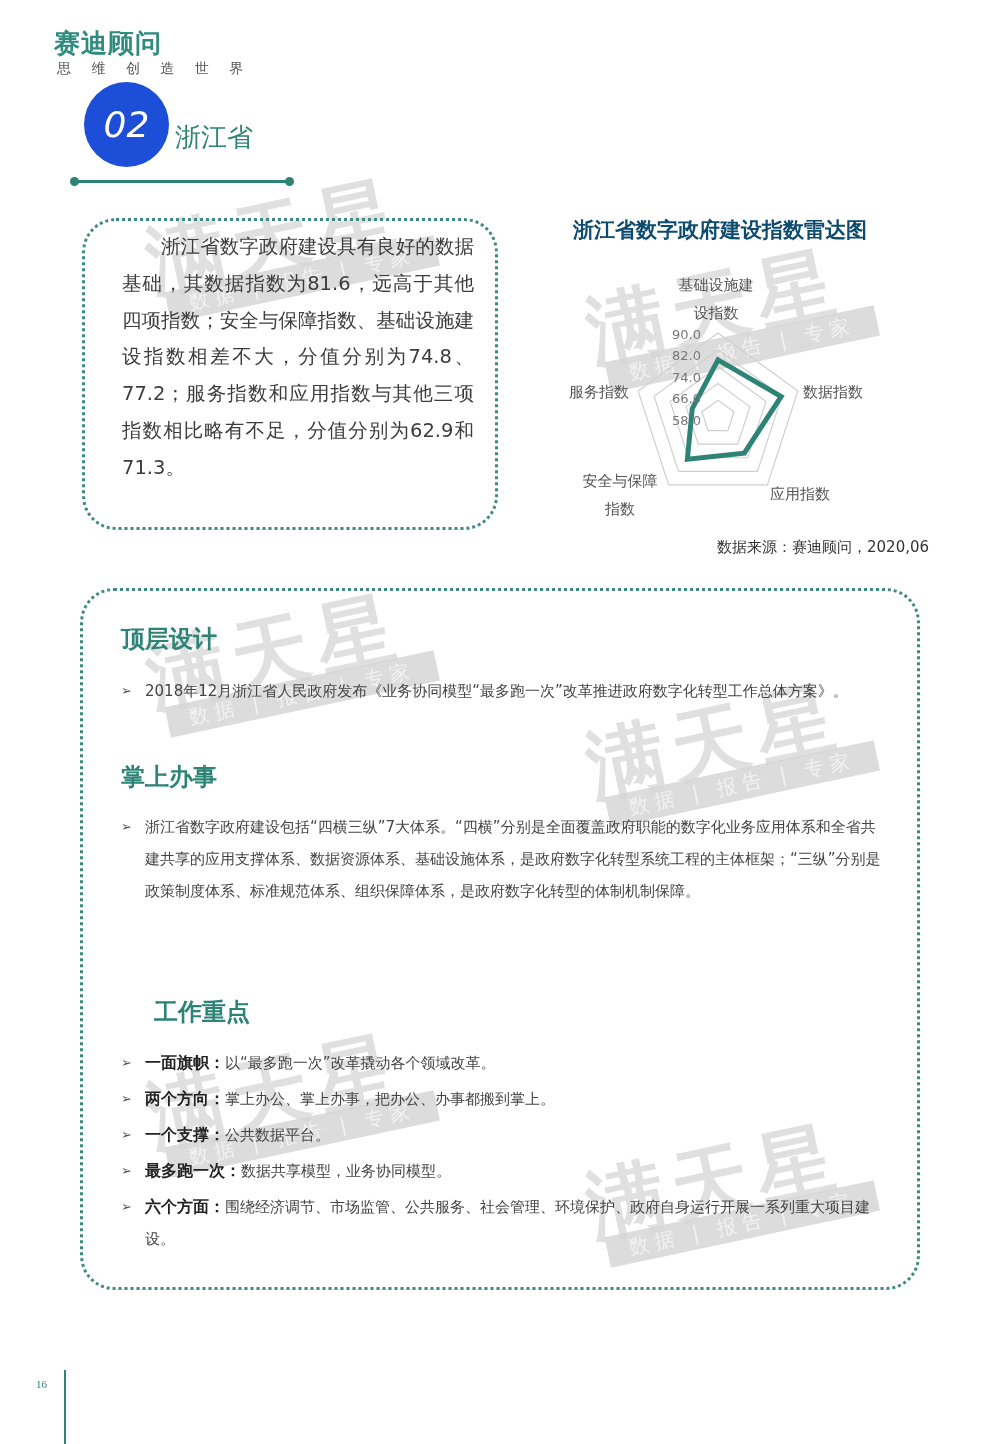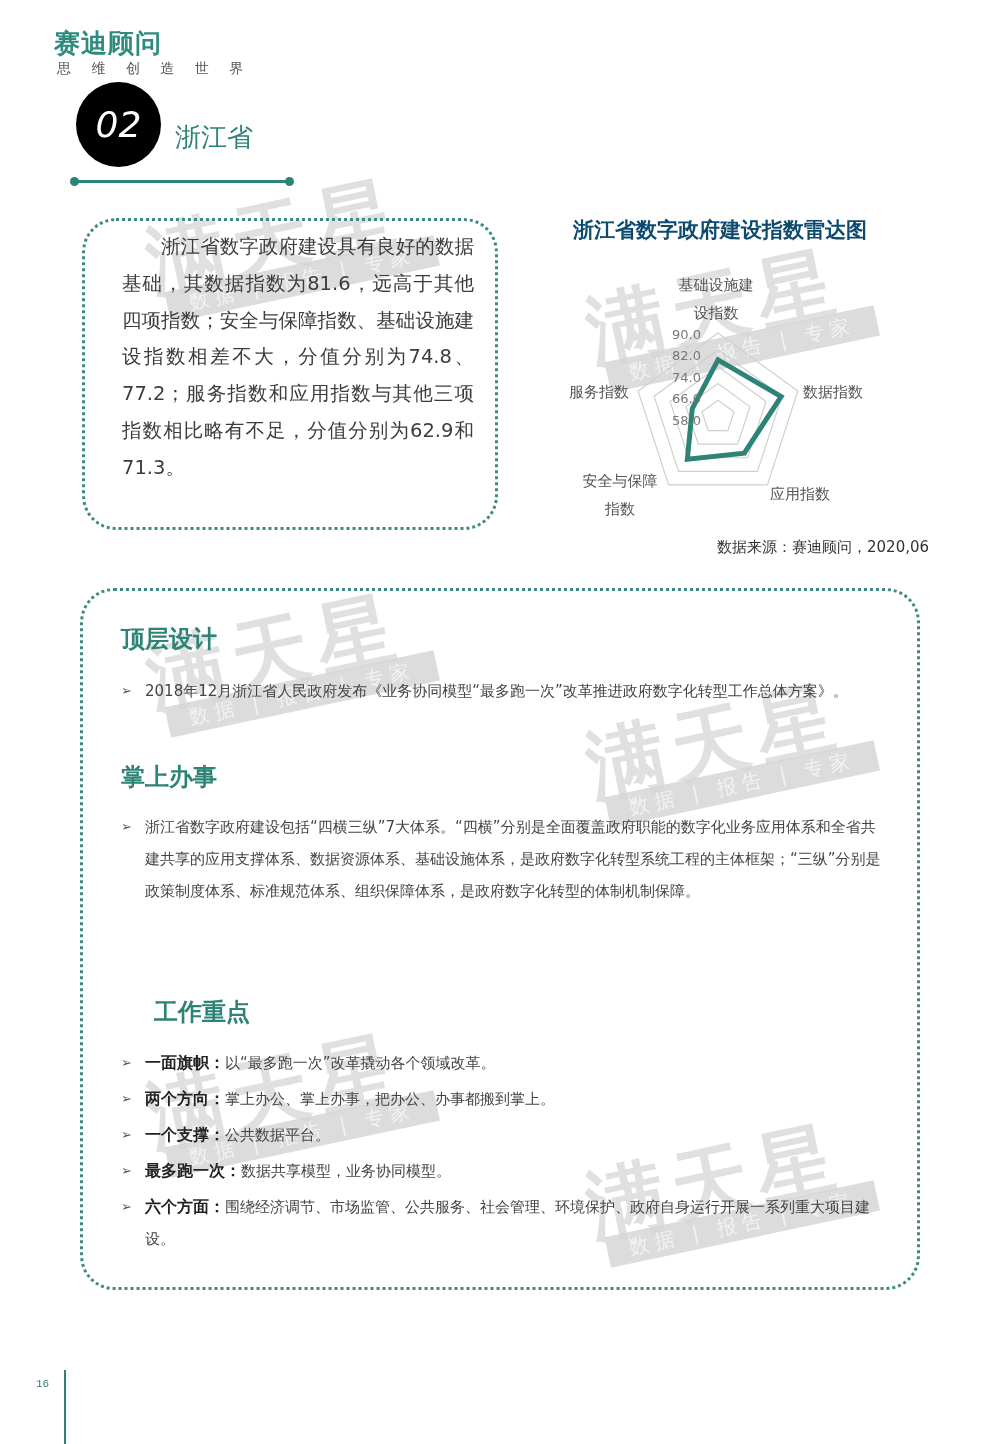--- a/index.html
+++ b/index.html
@@ -22,22 +22,22 @@
       background: #dcdcdc; color: #f2f2f2; font-size: 20px; padding: 2px 22px; letter-spacing: 6px;
     }
 
     
     .logo-title { left: 54px; top: 26px; font-family: "DejaVu Serif", "Liberation Serif", serif;
       font-size: 26px; font-weight: bold; color: #2e8b7d; letter-spacing: 1px; z-index: 2; }
     .logo-sub { left: 57px; top: 60px; font-size: 14px; color: #555; letter-spacing: 8px; z-index: 2; }
 
     
     .num-circle {
-      left: 76px; top: 82px; width: 85px; height: 85px; border-radius: 50%;
-      background: #000000; color: #fff; font-size: 36px; font-style: italic;
+      left: 84px; top: 82px; width: 85px; height: 85px; border-radius: 50%;
+      background: #1d4ed8; color: #fff; font-size: 36px; font-style: italic;
       display: flex; align-items: center; justify-content: center; z-index: 2;
     }
     .prov-title { left: 175px; top: 120px; font-size: 26px; font-weight: normal; color: #2e8377; z-index: 2; }
     .underline { left: 74px; top: 180px; width: 216px; height: 3px; background: #2e8377; z-index: 2; }
     .dot { width: 9px; height: 9px; border-radius: 50%; background: #2e8377; z-index: 2; }
 
     
     .summary-box {
       left: 82px; top: 218px; width: 416px; height: 312px;
       border: 3px dotted #3f8a80; border-radius: 34px; box-sizing: border-box; z-index: 1;
@@ -58,21 +58,21 @@
       left: 80px; top: 588px; width: 840px; height: 702px;
       border: 3px dotted #3f8a80; border-radius: 34px; box-sizing: border-box; z-index: 1;
     }
     .sec-h { position: absolute; font-size: 24px; font-weight: bold; color: #2e8377; }
     .bullet { position: absolute; font-size: 15px; color: #444; line-height: 32px; }
     .bullet .arrow { position: absolute; left: 0; top: 0; font-size: 13px; color: #555; }
     .bullet .txt { display: block; padding-left: 24px; }
     .bullet b { color: #222; font-size: 16px; }
 
     
-    .page-num { left: 36px; top: 1378px; font-size: 11px; color: #2e8377; font-family: Liberation Mono, monospace; z-index: 2; }
+    .page-num { left: 36px; top: 1378px; font-size: 11px; color: #2e8377; font-family: Liberation Serif, serif; z-index: 2; }
     .page-rule { left: 64px; top: 1370px; width: 2px; height: 74px; background: #2e8377; z-index: 2; }
   </style>
 </head>
 <body>
 
 <div class="wm" style="left:140px; top:225px;">
   <div class="big">满天星</div>
   <div class="band">数据 | 报告 | 专家</div>
 </div>
 <div class="wm" style="left:580px; top:295px;">

